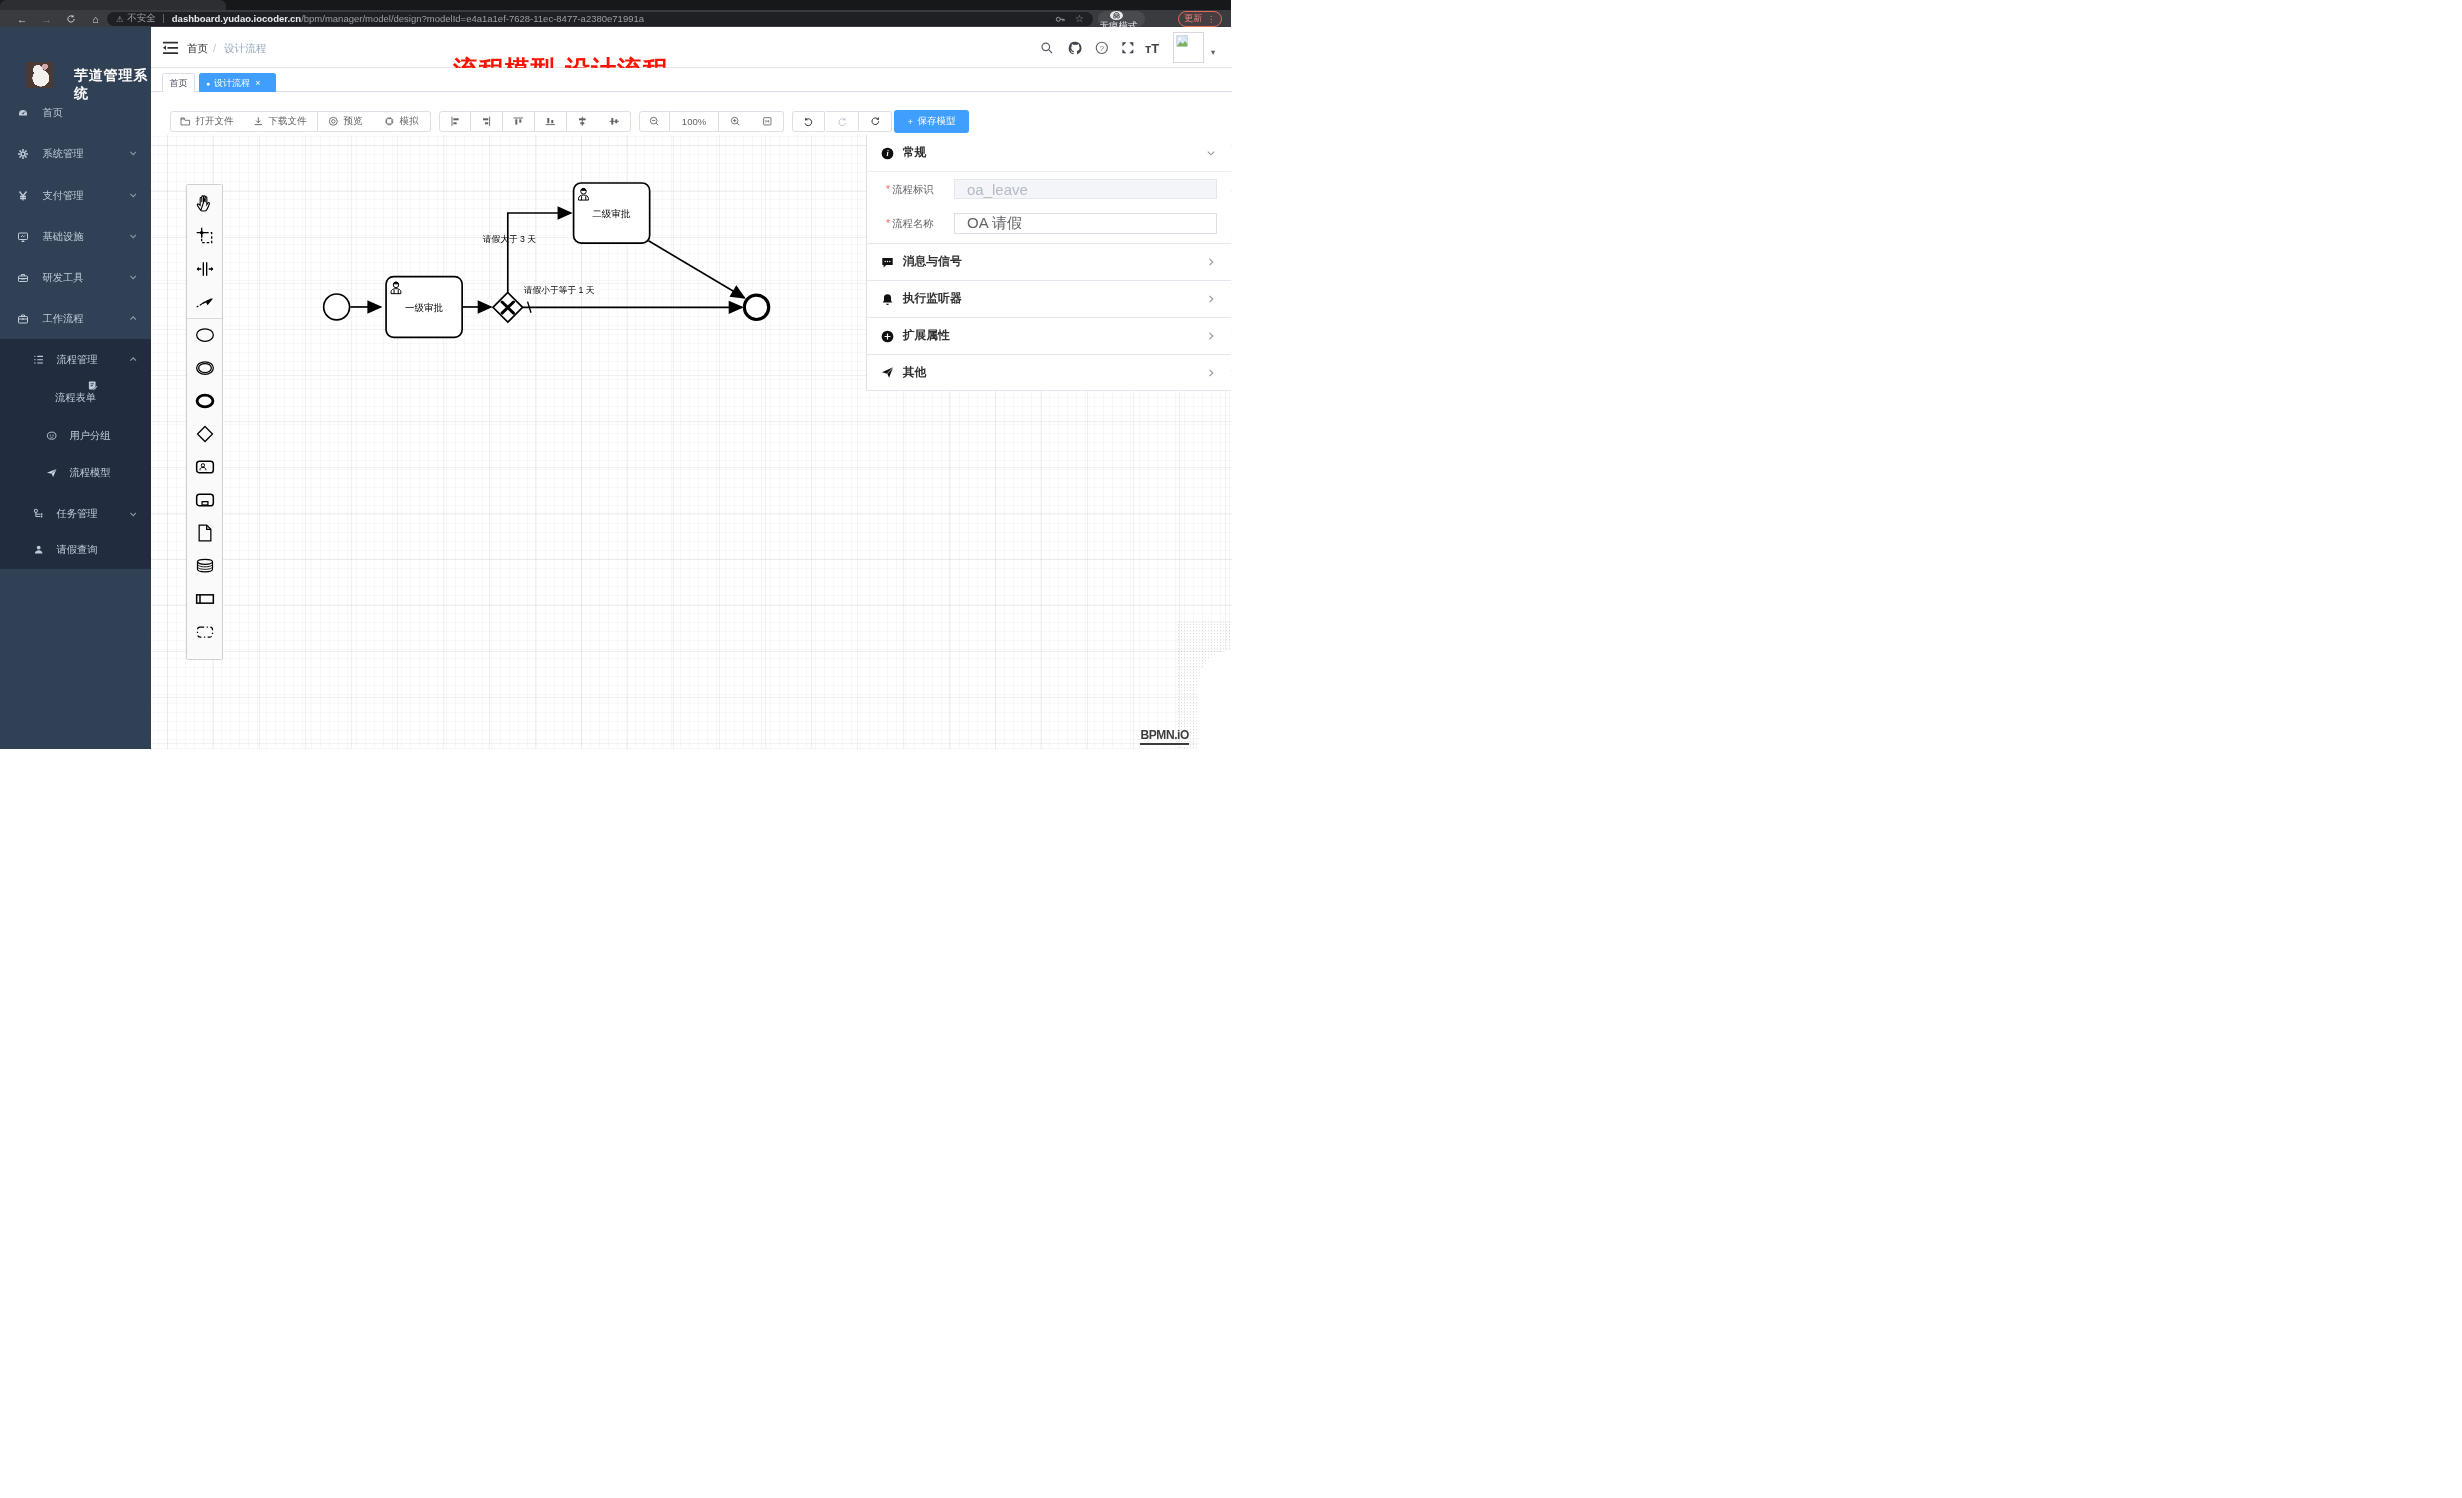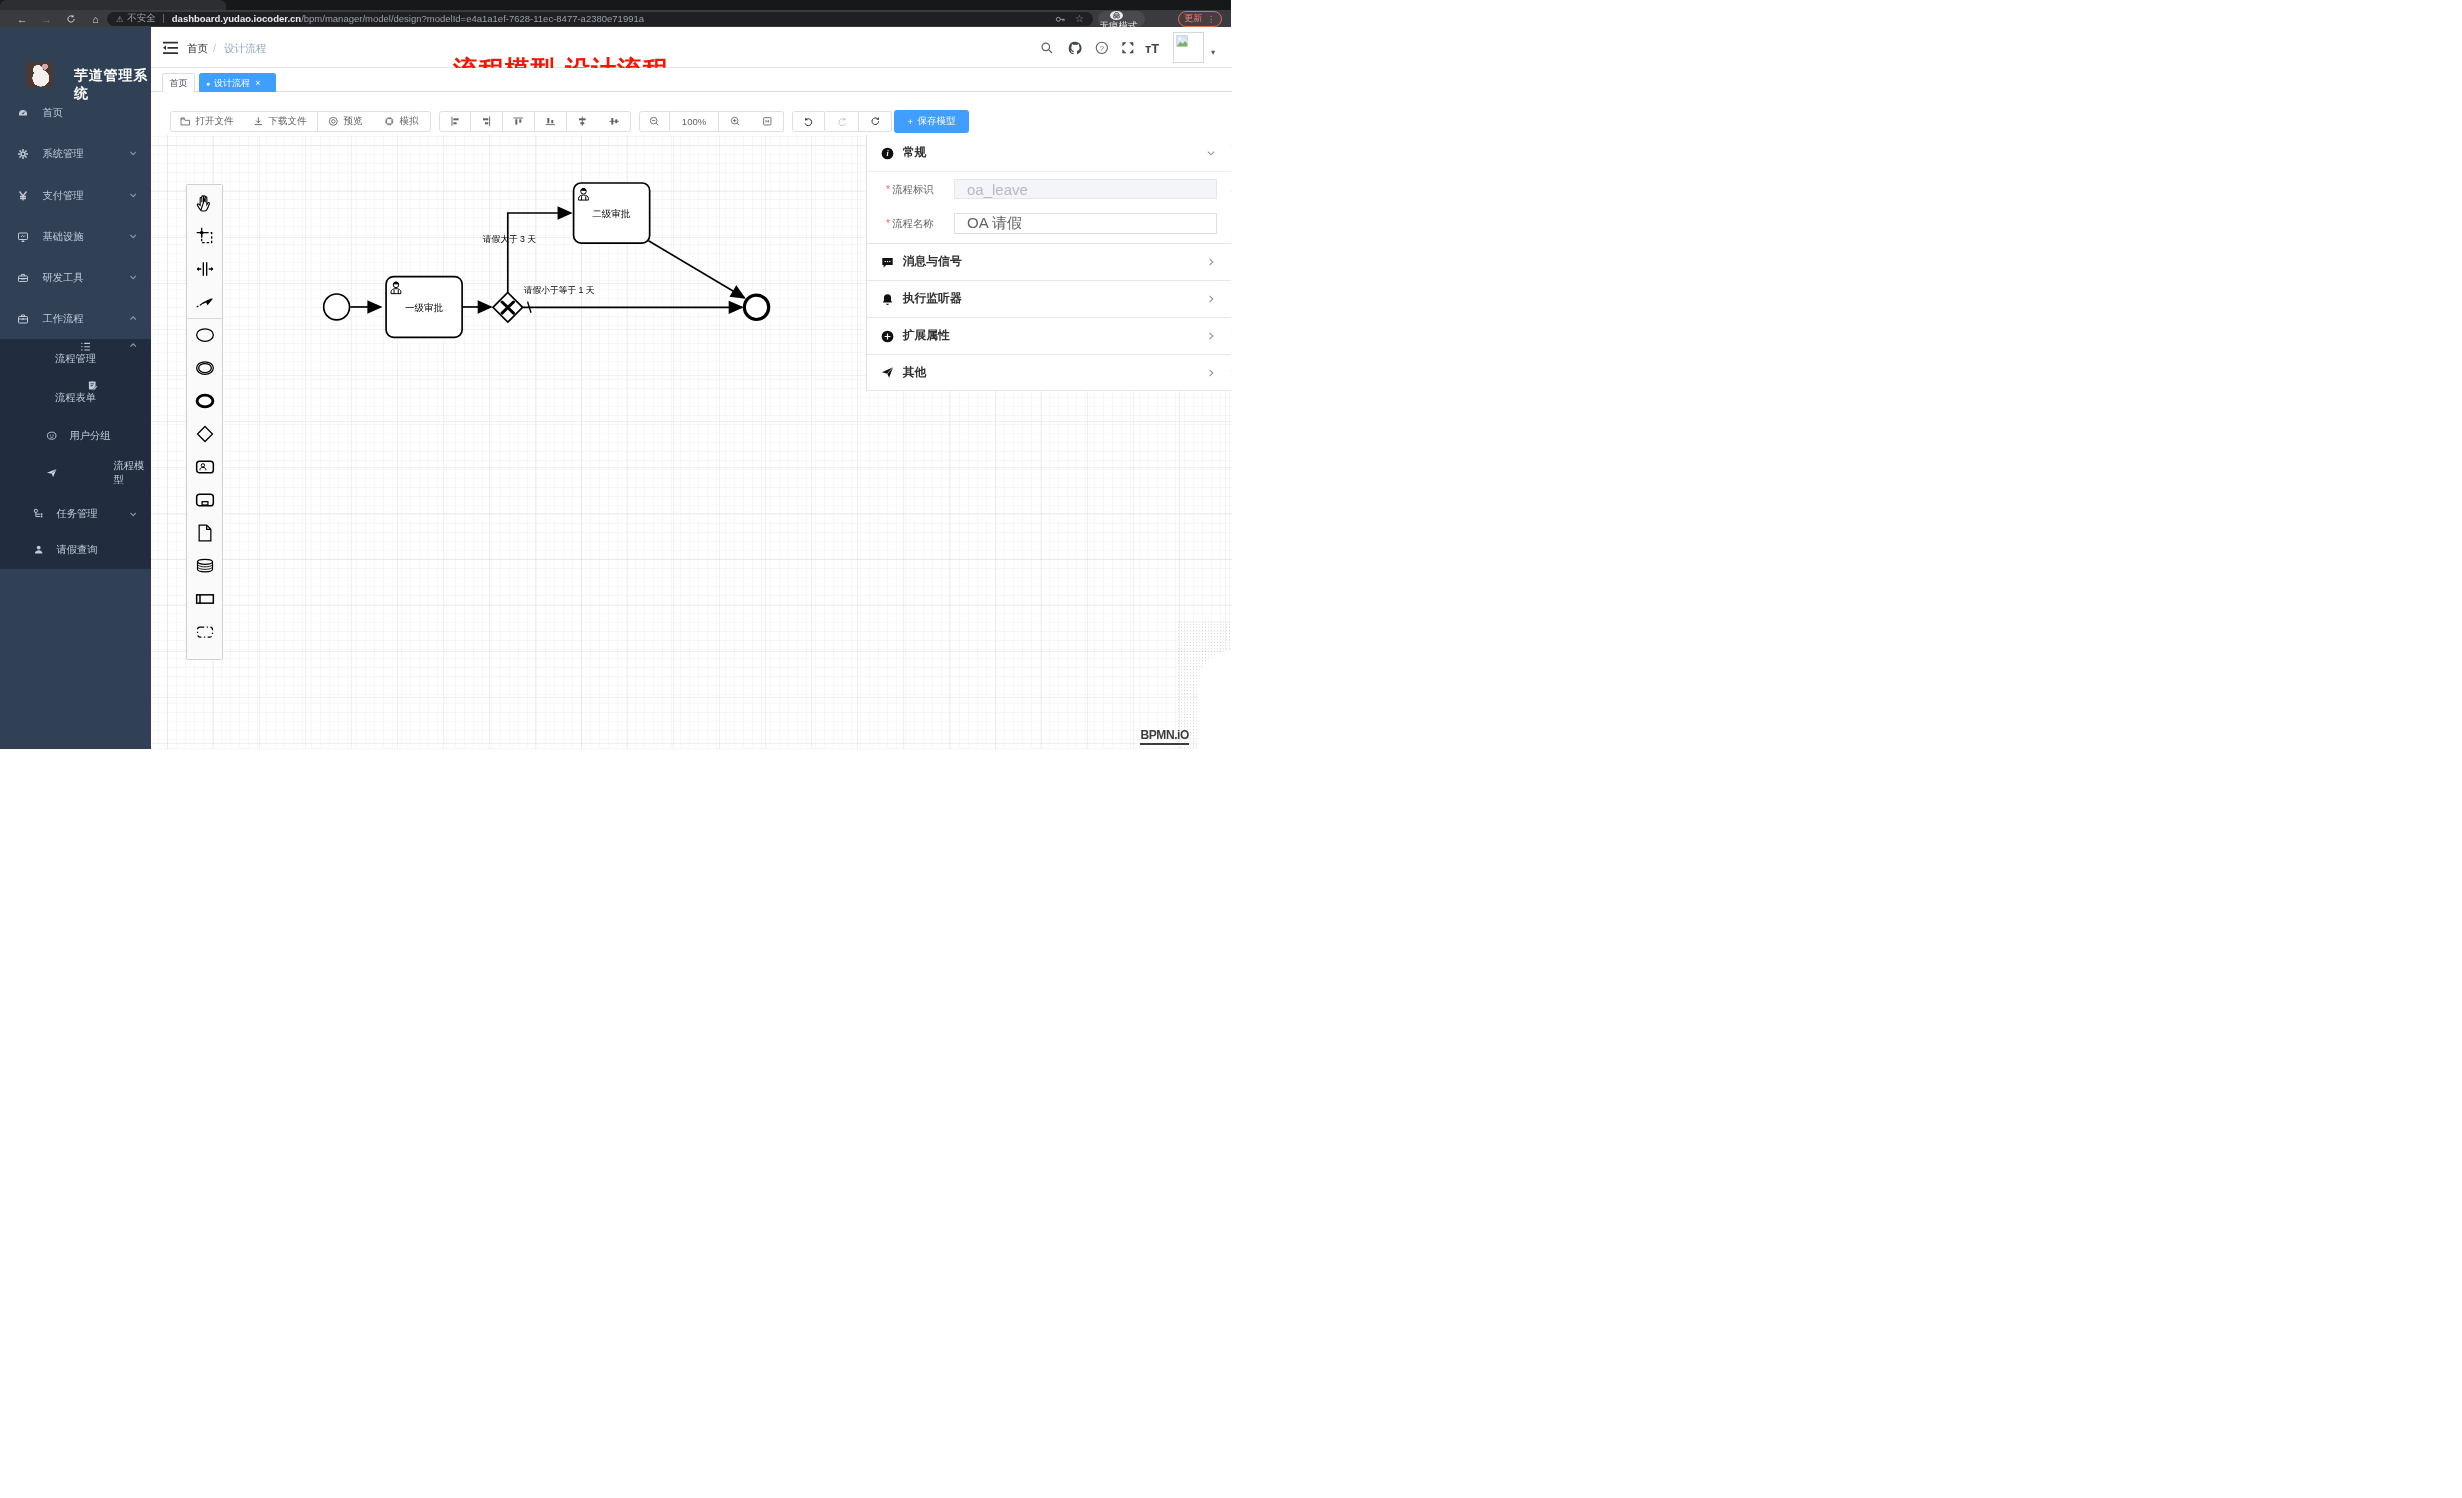--- a/index.html
+++ b/index.html
@@ -216,21 +216,21 @@
       </svg>
     <span>工作流程</span>
     <span class="chev">
         <svg width="8.4" height="8.4" viewBox="0 0 12 12">
           <path d="M2 8l4-4 4 4" fill="none" stroke="#8d98a5" stroke-width="1.6"></path>
         </svg>
       </span>
   </div>
 
   <div class="abs" id="submenu">
-    <div class="abs smitem" style="top:1.5px;flex-direction:column;">
+    <div class="abs smitem" style="top:1.5px;">
       <svg class="mi" viewBox="0 0 24 24">
           <path d="M9 5h12M9 12h12M9 19h12" stroke="#bfcbd9" stroke-width="2.4"></path>
           <circle cx="4" cy="5" r="1.4" fill="#bfcbd9"></circle>
           <circle cx="4" cy="12" r="1.4" fill="#bfcbd9"></circle>
           <circle cx="4" cy="19" r="1.4" fill="#bfcbd9"></circle>
         </svg>
       <span>流程管理</span>
       <span class="chev">
           <svg width="8.4" height="8.4" viewBox="0 0 12 12">
             <path d="M2 8l4-4 4 4" fill="none" stroke="#8d98a5" stroke-width="1.6"></path>
@@ -247,21 +247,21 @@
     </div>
     <div class="abs smitem lvl3" style="top:78px;">
       <svg class="mi" viewBox="0 0 24 24">
           <ellipse cx="12" cy="12" rx="9" ry="7.5" fill="none" stroke="#bfcbd9" stroke-width="2"></ellipse>
           <circle cx="9" cy="11" r="1.3" fill="#bfcbd9"></circle>
           <circle cx="15" cy="11" r="1.3" fill="#bfcbd9"></circle>
           <path d="M9 14.5c1.8 1.6 4.2 1.6 6 0" stroke="#bfcbd9" stroke-width="1.8" fill="none"></path>
         </svg>
       <span>用户分组</span>
     </div>
-    <div class="abs smitem lvl3" style="top:115px;gap:44px;">
+    <div class="abs smitem lvl3" style="top:115px;">
       <svg class="mi" viewBox="0 0 24 24">
           <path d="M2 12L22 4l-7 17-3-7z" fill="#cfd9e4"></path>
           <path d="M12 14l10-10" stroke="#212c3e" stroke-width="1.2"></path>
         </svg>
       <span>流程模型</span>
     </div>
     <div class="abs smitem" style="top:156px;">
       <svg class="mi" viewBox="0 0 24 24">
           <rect x="3" y="3" width="6" height="6" rx="1" fill="none" stroke="#bfcbd9" stroke-width="2"></rect>
           <path d="M6 9v9h9" stroke="#bfcbd9" stroke-width="2" fill="none"></path>

